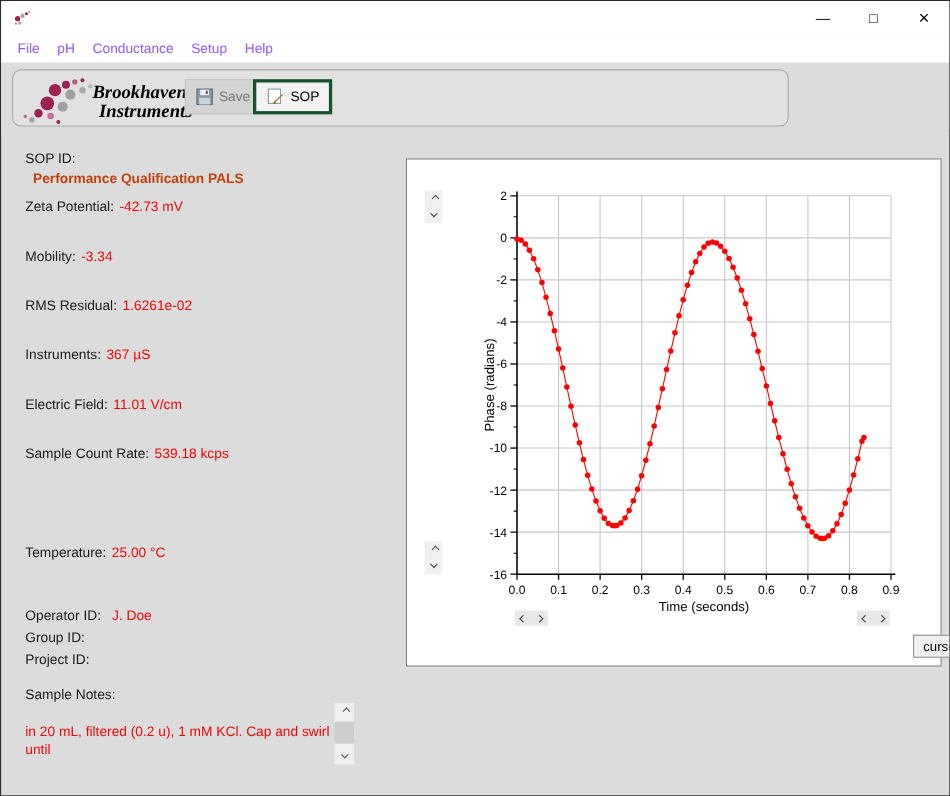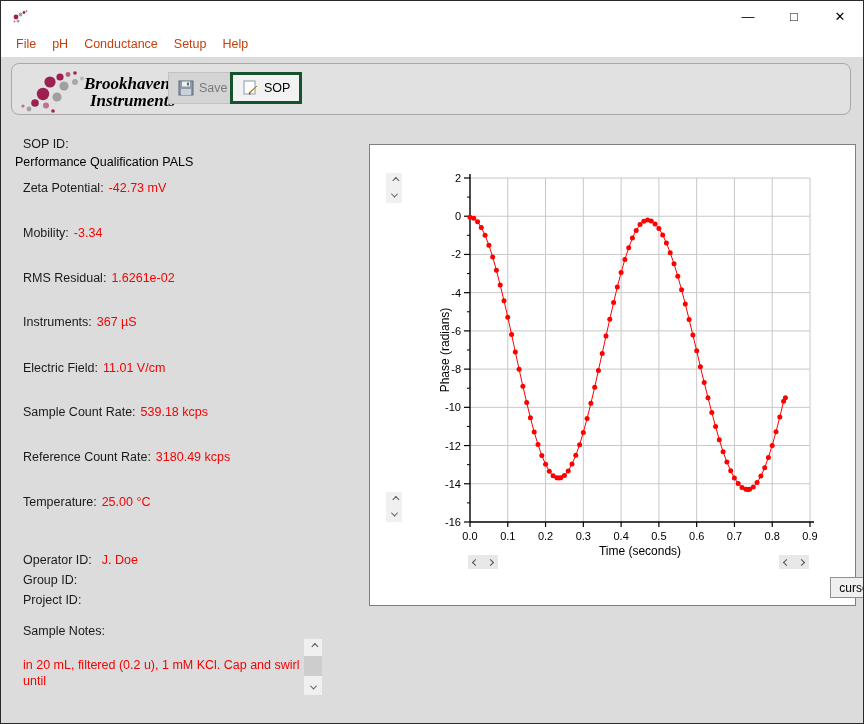--- a/index.html
+++ b/index.html
@@ -9,35 +9,35 @@
 
   
   .titlebar { position:absolute; left:0; top:0; width:100%; height:30px; background:#ffffff; display:flex; align-items:center; }
   .title-icon { margin-left:11px; width:16px; height:16px; }
   .title-text { margin-left:8px; font-size:12.5px; color:#000; }
   .win-controls { position:absolute; right:0; top:0; height:30px; display:flex; }
   .win-btn { width:46px; height:30px; display:flex; align-items:center; justify-content:center; font-size:13px; color:#000; cursor:default; }
 
   
   .menubar { position:absolute; left:0; top:30px; width:100%; height:26px; background:#ffffff; display:flex; align-items:center; padding-left:7px; }
-  .menu-item { padding:4px 8px; color:#c2410c; }
+  .menu-item { padding:4px 8px; color:#8b5cf6; }
 
   
   .toolbar-strip { position:absolute; left:0; top:56px; width:100%; height:66px; background:#dcdcdc; }
-  .toolbar-box { position:absolute; left:10px; top:6px; width:840px; height:52px; background:#e1e1e1; border:1px solid #a8a8a8; border-radius:8px; }
+  .toolbar-box { position:absolute; left:10px; top:6px; width:706px; height:52px; background:#e1e1e1; border:1px solid #a8a8a8; border-radius:8px; }
   .logo { position:absolute; left:8px; top:3px; }
   .tb-btn { position:absolute; top:8px; height:32px; display:flex; align-items:center; gap:5px; padding:0 9px; font-size:12.5px; }
   .btn-save { left:156px; background:#d4d4d4; border:1px solid #c2c2c2; color:#7a7a7a; }
   .btn-sop { left:218px; background:#f2f2f2; border:3px solid #14532d; color:#000; }
 
   
   .row { position:absolute; left:22px; white-space:nowrap; }
   .row .lbl { color:#1a1a1a; }
   .row .val { color:#f00505; margin-left:5px; }
-  .sop-val { position:absolute; left:14px; color:#000000; white-space:nowrap; }
+  .sop-val { position:absolute; left:29px; color:#c2410c; white-space:nowrap;font-weight:bold; }
   .notes { position:absolute; left:22px; width:278px; color:#f00505; line-height:16px; }
   .note-line { min-height:16px; }
 
   
   .vscroll { position:absolute; left:303px; top:638px; width:18px; height:56px; background:#f0f0f0; }
   .vscroll .sb-btn { position:absolute; left:0; width:18px; height:15px; display:flex; align-items:center; justify-content:center; }
   .vscroll .thumb { position:absolute; left:0; top:17px; width:18px; height:20px; background:#cdcdcd; }
 
   .chev { display:inline-block; width:5px; height:5px; border-left:1.6px solid #505050; border-bottom:1.6px solid #505050; }
   .chev.up { transform:rotate(135deg) translate(-1px,-1px); }
@@ -142,23 +142,20 @@
     <span class="lbl">RMS Residual:</span><span class="val">1.6261e-02</span>
   </div>
   <div class="row" style="top:314px">
     <span class="lbl">Instruments:</span><span class="val">367 µS</span>
   </div>
   <div class="row" style="top:360px">
     <span class="lbl">Electric Field:</span><span class="val">11.01 V/cm</span>
   </div>
   <div class="row" style="top:404px">
     <span class="lbl">Sample Count Rate:</span><span class="val">539.18 kcps</span>
-  </div>
-  <div class="row" style="top:449px">
-    <span class="lbl">Reference Count Rate:</span><span class="val">3180.49 kcps</span>
   </div>
   <div class="row" style="top:494px">
     <span class="lbl">Temperature:</span><span class="val">25.00 °C</span>
   </div>
   <div class="row" style="top:552px">
     <span class="lbl">Operator ID:</span><span class="val" style="margin-left:10px">J. Doe</span>
   </div>
   <div class="row" style="top:572px">
     <span class="lbl">Group ID:</span><span class="val"></span>
   </div>

